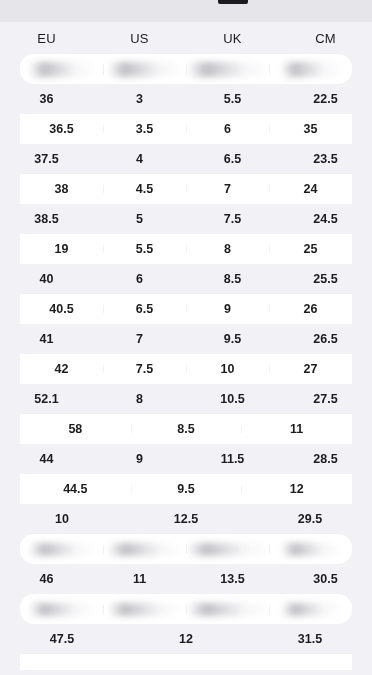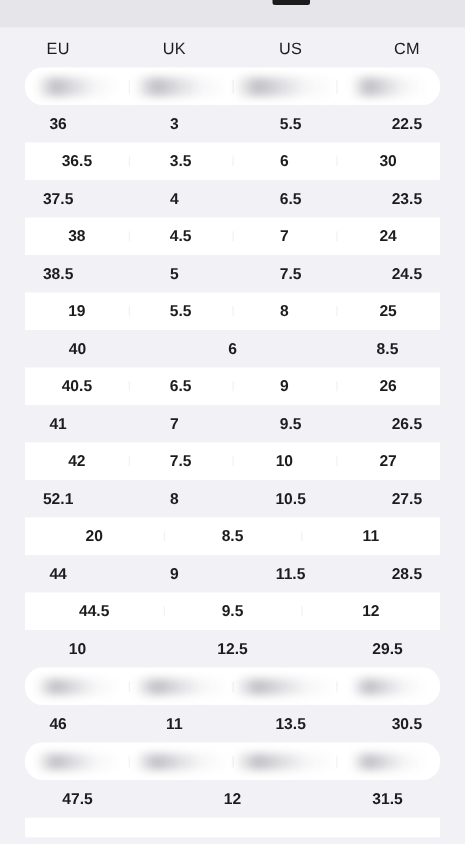--- a/index.html
+++ b/index.html
@@ -135,22 +135,22 @@
 </head>
 <body>
 
 <div class="top-band">
   <div class="drag-handle"></div>
 </div>
 
 <div class="size-table">
   <div class="row header tint">
     <div class="cell">EU</div>
+    <div class="cell">US</div>
     <div class="cell">UK</div>
-    <div class="cell">US</div>
     <div class="cell">CM</div>
   </div>
 
   <div id="rows-host">
       <div class="row card blurred wide">
         <div class="inner">
           <div class="cell">
             <span class="blur-blob w1"></span>
           </div>
           <div class="cell">
@@ -168,21 +168,21 @@
         <div class="cell">36</div>
         <div class="cell">3</div>
         <div class="cell">5.5</div>
         <div class="cell">22.5</div>
       </div>
       <div class="row card">
         <div class="inner">
           <div class="cell">36.5</div>
           <div class="cell">3.5</div>
           <div class="cell">6</div>
-          <div class="cell">30</div>
+          <div class="cell">35</div>
         </div>
       </div>
       <div class="row tint">
         <div class="cell">37.5</div>
         <div class="cell">4</div>
         <div class="cell">6.5</div>
         <div class="cell">23.5</div>
       </div>
       <div class="row card">
         <div class="inner">
@@ -203,20 +203,21 @@
           <div class="cell">19</div>
           <div class="cell">5.5</div>
           <div class="cell">8</div>
           <div class="cell">25</div>
         </div>
       </div>
       <div class="row tint">
         <div class="cell">40</div>
         <div class="cell">6</div>
         <div class="cell">8.5</div>
+        <div class="cell">25.5</div>
       </div>
       <div class="row card">
         <div class="inner">
           <div class="cell">40.5</div>
           <div class="cell">6.5</div>
           <div class="cell">9</div>
           <div class="cell">26</div>
         </div>
       </div>
       <div class="row tint">
@@ -234,21 +235,21 @@
         </div>
       </div>
       <div class="row tint">
         <div class="cell">52.1</div>
         <div class="cell">8</div>
         <div class="cell">10.5</div>
         <div class="cell">27.5</div>
       </div>
       <div class="row card">
         <div class="inner">
-          <div class="cell">20</div>
+          <div class="cell">58</div>
           <div class="cell">8.5</div>
           <div class="cell">11</div>
         </div>
       </div>
       <div class="row tint">
         <div class="cell">44</div>
         <div class="cell">9</div>
         <div class="cell">11.5</div>
         <div class="cell">28.5</div>
       </div>

